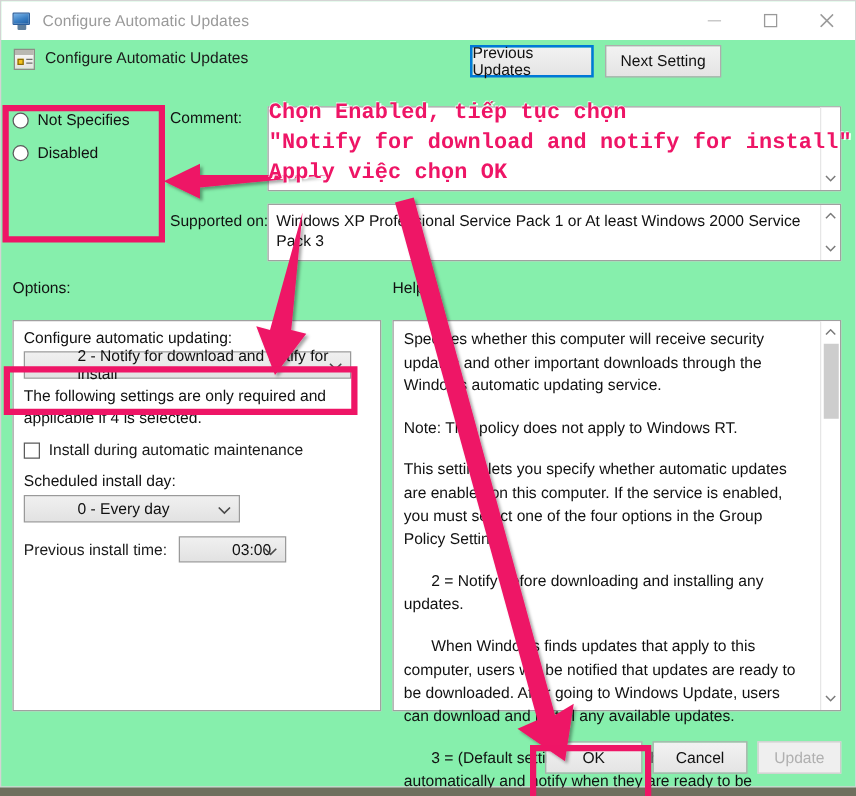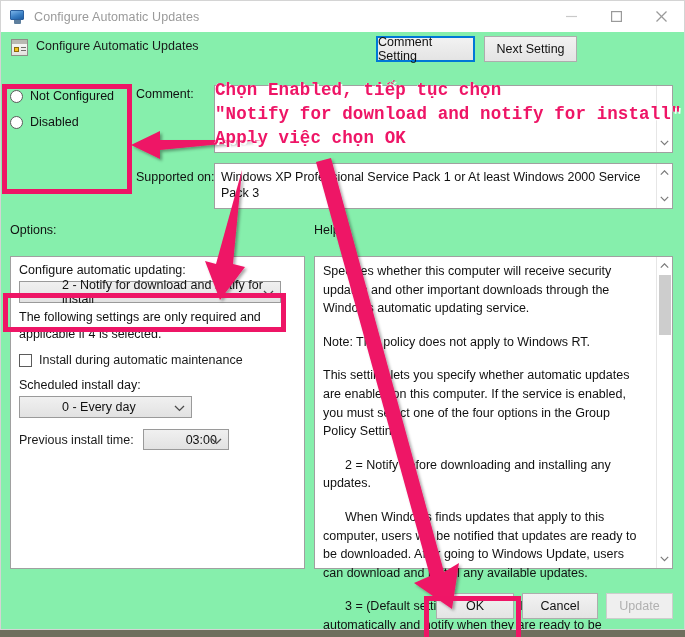--- a/index.html
+++ b/index.html
@@ -203,28 +203,28 @@
           </svg>
       </div>
     </div>
   </div>
 
   <div class="hdr">
     <div class="hdr-icon">
         <div class="ln"></div>
       </div>
     <div class="hdr-title">Configure Automatic Updates</div>
-    <div class="nav-btn nav-prev">Comment Setting</div>
+    <div class="nav-btn nav-prev">Previous Updates</div>
     <div class="nav-btn nav-next">Next Setting</div>
   </div>
 
   <div class="radios">
     <div class="radio-row">
       <div class="rbox"></div>
-      <div class="rlabel">Not Configured</div>
+      <div class="rlabel">Not Specifies</div>
     </div>
     <div class="radio-row">
       <div class="rbox"></div>
       <div class="rlabel">Disabled</div>
     </div>
   </div>
 
   <div class="field-label lbl-comment">Comment:</div>
   <div class="box comment-box">
     <div class="vscroll">

